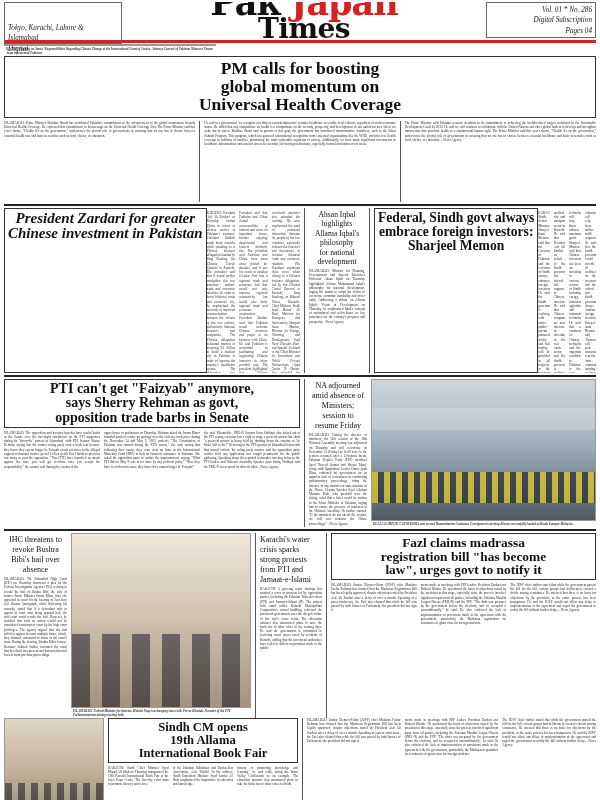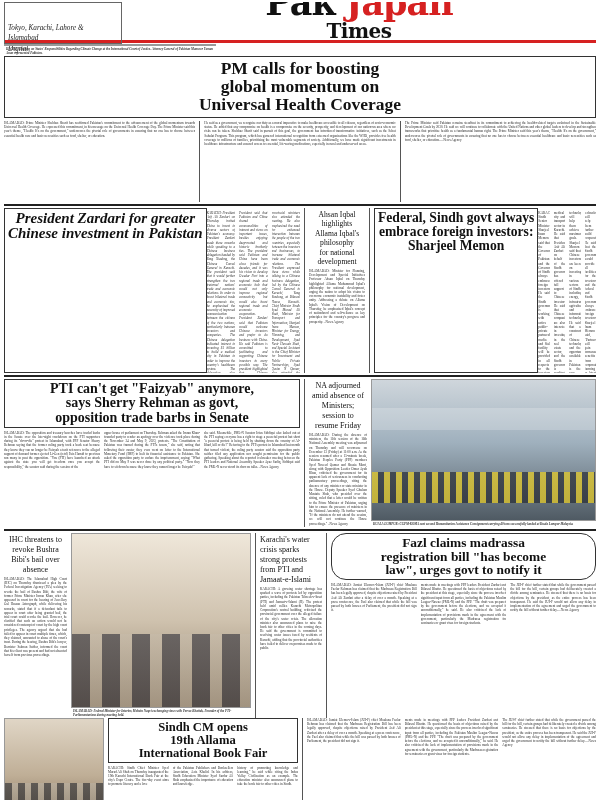--- a/index.html
+++ b/index.html
@@ -13,22 +13,22 @@
 
   
   .masthead{display:flex;align-items:stretch;height:36px;}
   .mh-left{width:118px;border:1px solid #666;padding:20px 3px;box-sizing:border-box;
      font-family:"Liberation Serif",serif;font-style:italic;font-size:7.2px;line-height:1.45;color:#222;}
   .mh-mid{flex:1;display:flex;flex-direction:column;align-items:center;justify-content:flex-start;
      overflow:hidden;position:relative;}
   .mh-title1{font-family:"DejaVu Serif",serif;font-weight:700;font-size:35px;letter-spacing:-1px;
      line-height:0.72;margin-top:-12px;white-space:nowrap;}
   .mh-title1 .red{color:#d62121;}
-  .mh-title2{font-family:"DejaVu Serif",serif;font-weight:700;font-size:20px;line-height:0.95;
-     margin-top:7px;letter-spacing:-0.5px;}
+  .mh-title2{font-family:"DejaVu Serif",serif;font-weight:700;font-size:28px;line-height:0.95;
+     margin-top:1px;letter-spacing:-0.5px;}
   .mh-right{width:110px;border:1px solid #666;padding:2px 3px;box-sizing:border-box;text-align:right;
      font-style:italic;font-size:7.2px;line-height:1.45;color:#222;}
   .rule-red{height:3px;background:#d62121;margin:2px 0 1px 0;}
   .rule-med{height:2px;background:#222;margin:2px 0;}
 
   
   .hl-box{border:1px solid #333;padding:2px 3px;text-align:center;font-weight:700;
      font-family:"Liberation Serif",serif;line-height:1.02;}
   .body-col{font-size:3.3px;line-height:1.28;text-align:justify;color:#2a2a2a;
      font-family:"Liberation Serif",serif;hyphens:auto;overflow:hidden;}
@@ -55,20 +55,25 @@
 <div class="page">
 
   <div class="masthead">
     <div class="mh-left" style="white-space:pre-line">Tokyo, Karachi, Lahore &amp;
 Islamabad
 Digital</div>
     <div class="mh-mid">
       <div class="mh-title1"><span>Pak </span><span class="red">Japan</span></div>
       <div class="mh-title2">Times</div>
     </div>
+    <div class="mh-right">
+      <div>Vol. 01 * No. 286</div>
+      <div>Digital Subscription</div>
+      <div>Pages 04</div>
+    </div>
   </div>
   <div class="rule-red"></div>
 
   <div class="row" style="height:158px;flex-direction:column;">
 
     <div style="width:212px;display:flex;flex-direction:column;">
       <div class="photo court" style="flex:1;border:1px solid #999;">
         <div class="ph-band"></div>
         <div class="ph-figs"></div>
       </div>
@@ -225,21 +230,21 @@
 strong protests
 from PTI and
 Jamaat-e-Islami</div>
       <div class="body-col" style="flex:1;margin-top:2px;">KARACHI: A growing water shortage has sparked a wave of protests led by opposition parties, including the Pakistan Tehreek-e-Insaf (PTI) and Jamaat-e-Islami (JI). The protest held amid rallies Karachi Metropolitan Corporation's central building, criticised the provincial government over the alleged failure of the city's water crisis. The allocation minister also announced plans to raise the book fair to other cities in the coming days. He said the government is committed to resolving water issues faced by residents of Karachi, adding that the provincial authorities have failed to deliver on promises made to the public.</div>
     </div>
     <div class="colgap"></div>
       <div class="sep-v"></div>
       <div class="colgap"></div>
 
     <div style="flex:1;display:flex;flex-direction:column;">
-      <div class="hl-box" style="font-size:13.4px;white-space:pre-line;border-radius:15px;">Fazl claims madrassa
+      <div class="hl-box" style="font-size:13.4px;white-space:pre-line;">Fazl claims madrassa
 registration bill "has become
 law", urges govt to notify it</div>
       <div class="row" style="flex:1;margin-top:3px;overflow:hidden;">
         <div class="body-col" style="flex:1;">ISLAMABAD: Jamiat Ulema-e-Islam (JUI-F) chief Maulana Fazlur Rehman has claimed that the Madrassa Registration Bill has been legally approved, despite objections raised by President Asif Ali Zardari after a delay of over a month. Speaking at a press conference, the Fazl also claimed that while the bill was passed by both houses of Parliament, the president did not sign it.</div>
         <div class="colgap"></div>
         <div class="body-col" style="flex:1;">ments made in meetings with PPP leaders President Zardari and Bilawal Bhutto. He questioned the basis of objections raised by the president at this stage, especially since the process involved significant input from all parties, including the Pakistan Muslim League-Nawaz (PML-N) and the PPP. "The draft was prepared by the government before the elections, and we accepted it unconditionally," he said. He also criticized the lack of implementation of provisions made in the agreement with the government, particularly the Madrassa registration for seminaries or grant visas for foreign students.</div>
         <div class="colgap"></div>
         <div class="body-col" style="flex:1;">The JUI-F chief further stated that while the government passed the bill for the bill, certain groups had deliberately created a divide among seminaries. He stressed that there is no basis for objections by the president, as the entire process has been transparent. He said the JUI-F would not allow any delay in implementation of the agreement and urged the government to notify the bill without further delay.—News Agency</div>
       </div>
     </div>

